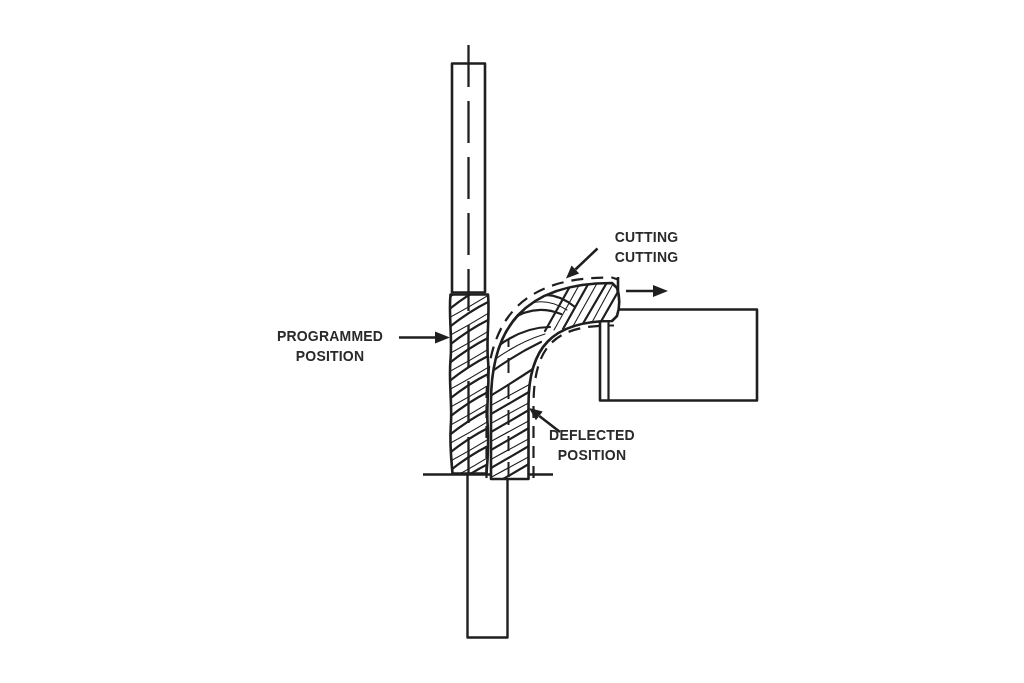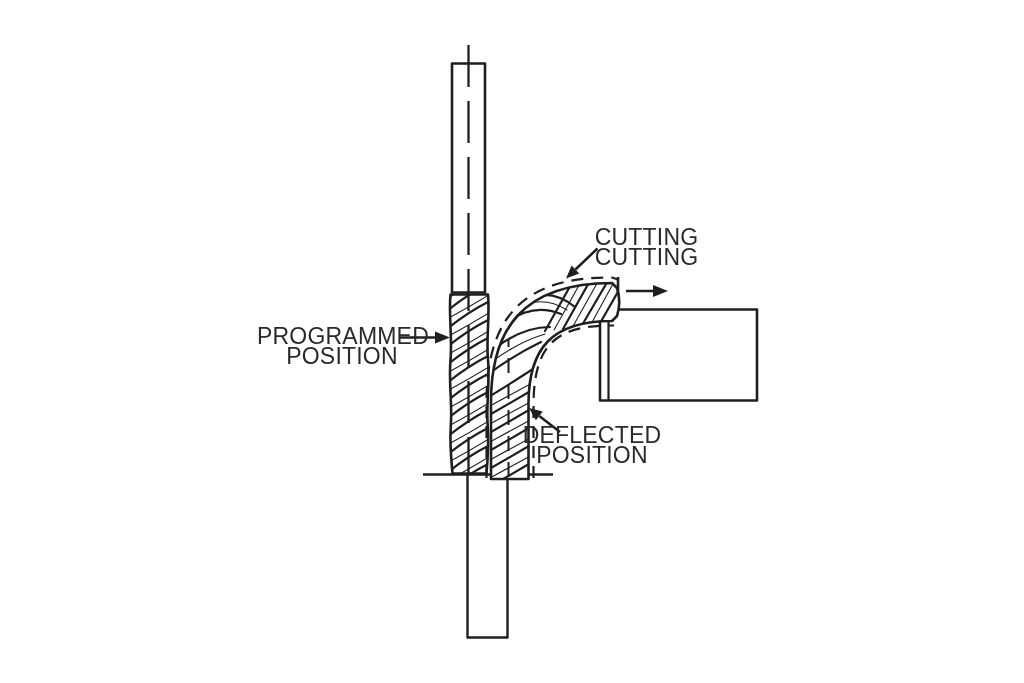--- a/index.html
+++ b/index.html
@@ -26,28 +26,28 @@
   .w24{stroke-width:2.4;}
   .w22{stroke-width:2.2;}
   .strand{stroke:var(--ink);fill:none;stroke-width:2.2;stroke-linecap:round;}
   .strand-thin{stroke:var(--ink);fill:none;stroke-width:1.1;stroke-linecap:round;}
   .dash-center{stroke:var(--ink);fill:none;stroke-width:2.3;stroke-dasharray:42 14;}
   .dash-center-short{stroke:var(--ink);fill:none;stroke-width:2;stroke-dasharray:15 11;}
   .dash-env{stroke:var(--ink);fill:none;stroke-width:2.2;stroke-dasharray:12 8;stroke-linecap:butt;}
   
   .label{
     position:absolute;
-    font-size:23px;line-height:20px;
-    font-weight:400;letter-spacing:.2px;
+    font-size:14px;line-height:20px;
+    font-weight:700;letter-spacing:.2px;
     color:var(--text);
     text-align:center;
     user-select:none;
   }
   .label span{display:block;}
-  .lbl-programmed{left:257px;top:326px;width:170px;text-align:center;}
+  .lbl-programmed{left:245px;top:326px;width:170px;text-align:center;}
   .lbl-cutting{left:576px;top:227px;width:141px;}
   .lbl-deflected{left:522px;top:425px;width:140px;}
 </style>
 </head>
 <body>
 
 <div id="stage">
 
   <svg width="1024" height="683" viewBox="0 0 1024 683">
     <defs>

